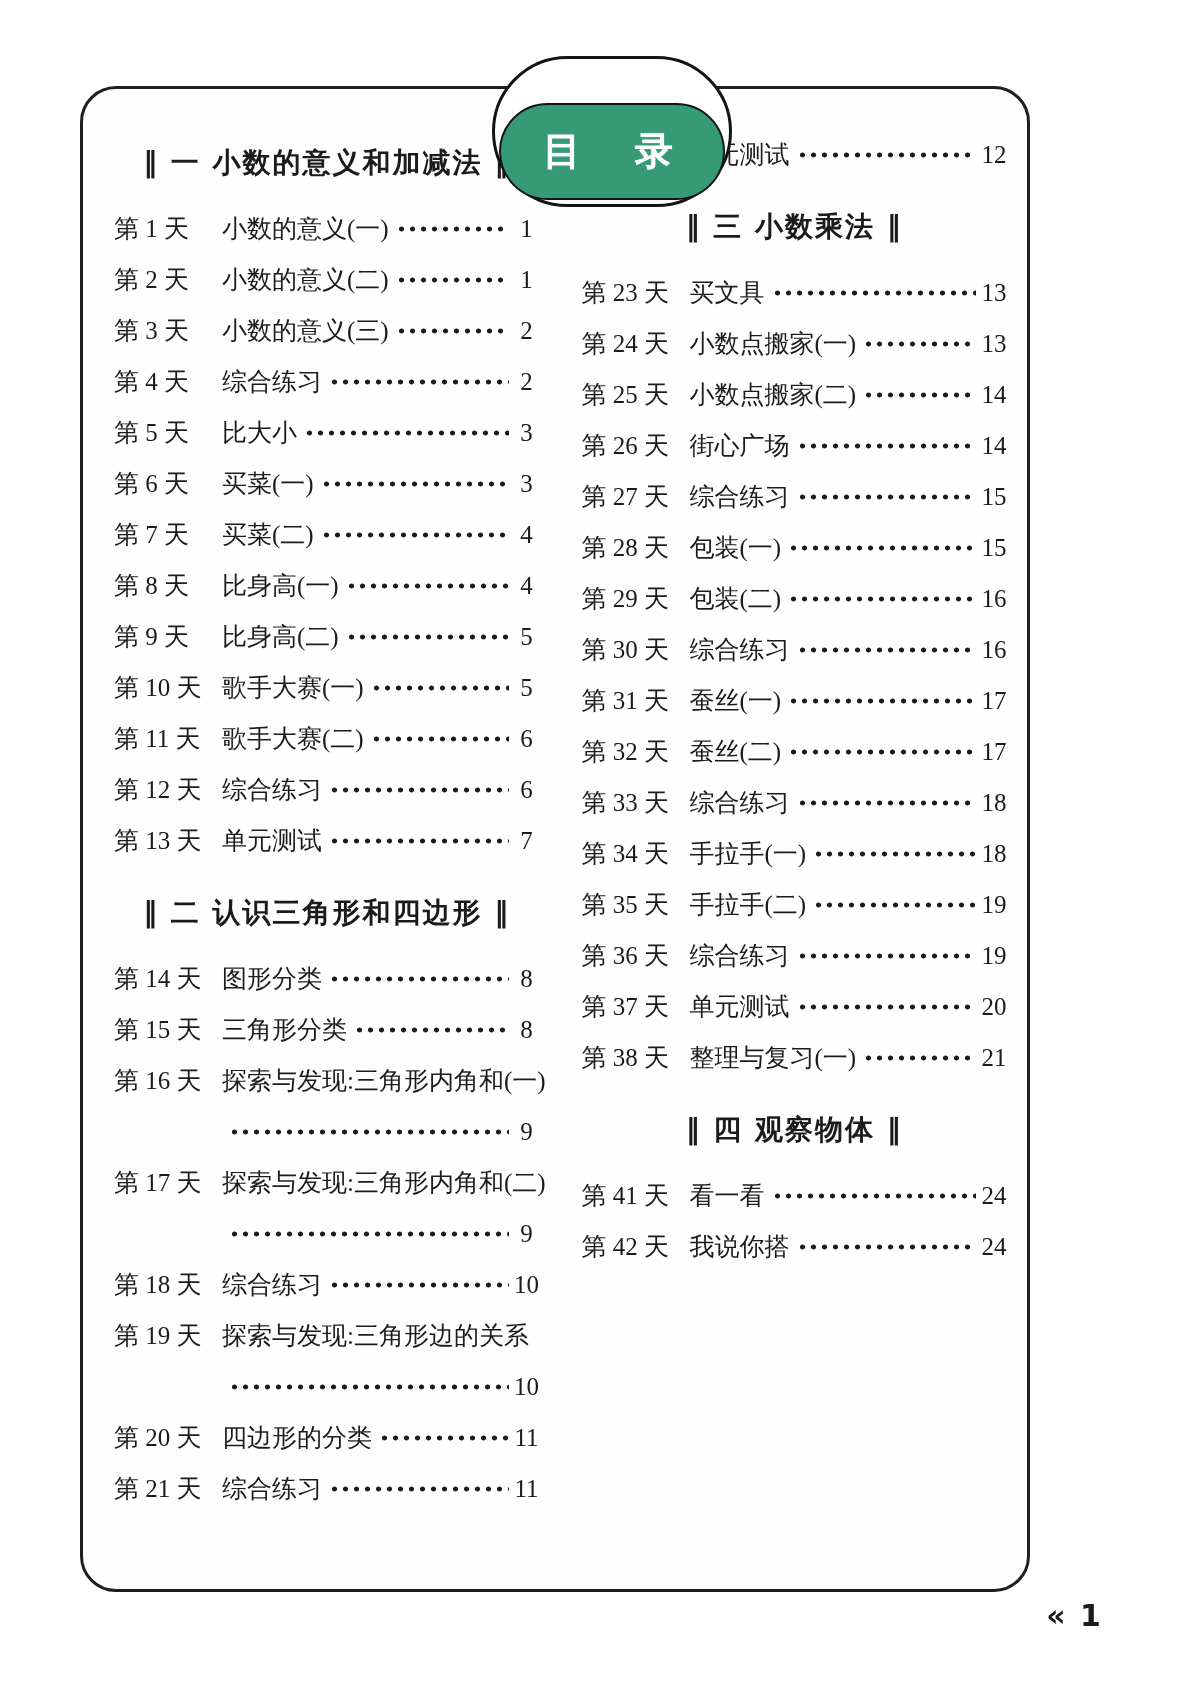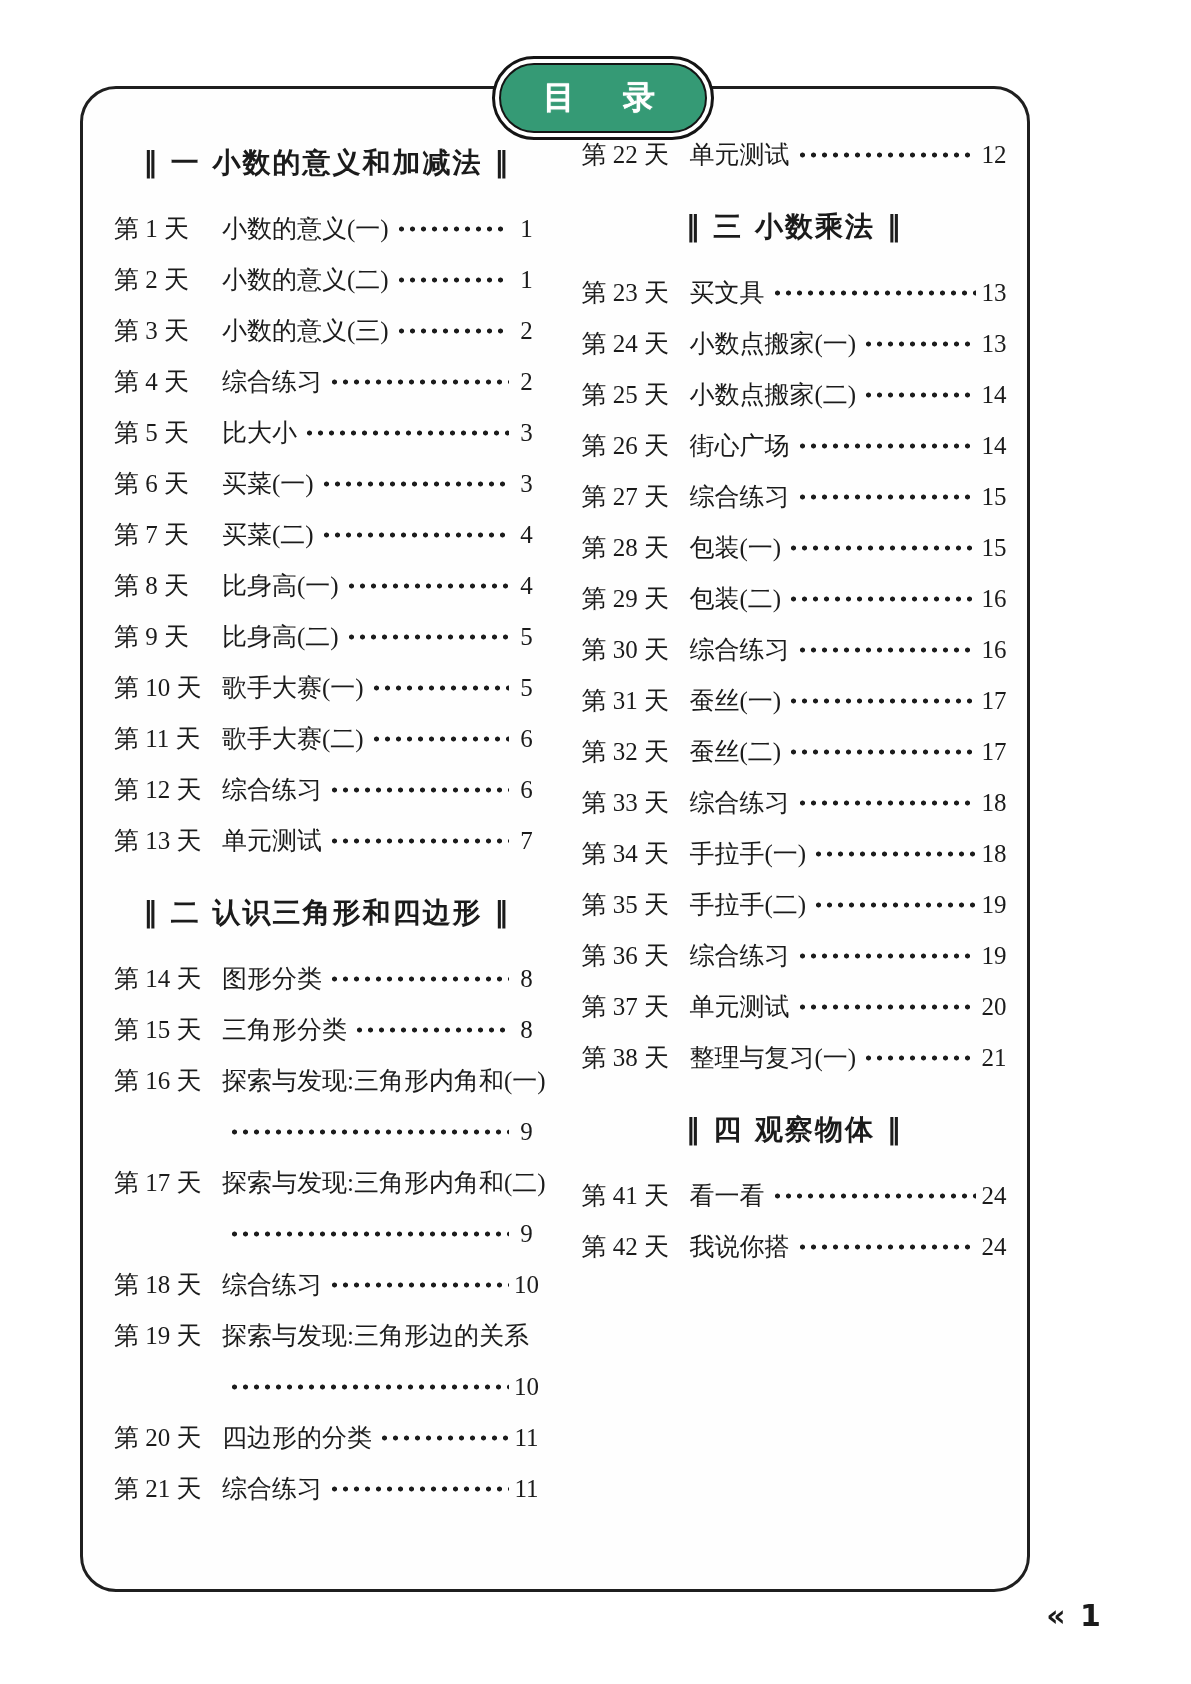--- a/index.html
+++ b/index.html
@@ -12,24 +12,25 @@
     position:absolute; left:80px; top:86px; width:950px; height:1506px;
     border:3px solid #1f1f1f; border-radius:36px; background:#fefefe;
     box-sizing:border-box;
   }
   .banner { position:absolute; left:492px; top:56px; z-index:3; }
   .banner-outer {
     border:3px solid #141414; border-radius:999px; padding:4px; background:#ffffff;
   }
   .banner-inner {
     border:2px solid #141414; border-radius:999px; background:#359a75;
-    color:#ffffff; font-size:32px; font-weight:bold;
-    padding:11px 42px; letter-spacing:8px; white-space:nowrap;
+    color:#ffffff; font-size:38px; font-weight:bold;
+    padding:21px 42px; letter-spacing:8px; white-space:nowrap;
     font-family:"DejaVu Sans","Liberation Sans",sans-serif;
     text-shadow:0 0 1px #ffffff;
+    margin-top:40px;
   }
   .columns {
     position:absolute; left:80px; top:86px; width:953px; height:1506px;
     box-sizing:border-box; padding:54px 26px 16px 34px;
     display:flex; gap:42px; z-index:2;
   }
   .col { flex:1; min-width:0; }
   .section-heading {
     font-size:28px; font-weight:bold; text-align:center;
     margin:38px 0 32px 0; letter-spacing:2px; white-space:nowrap;

